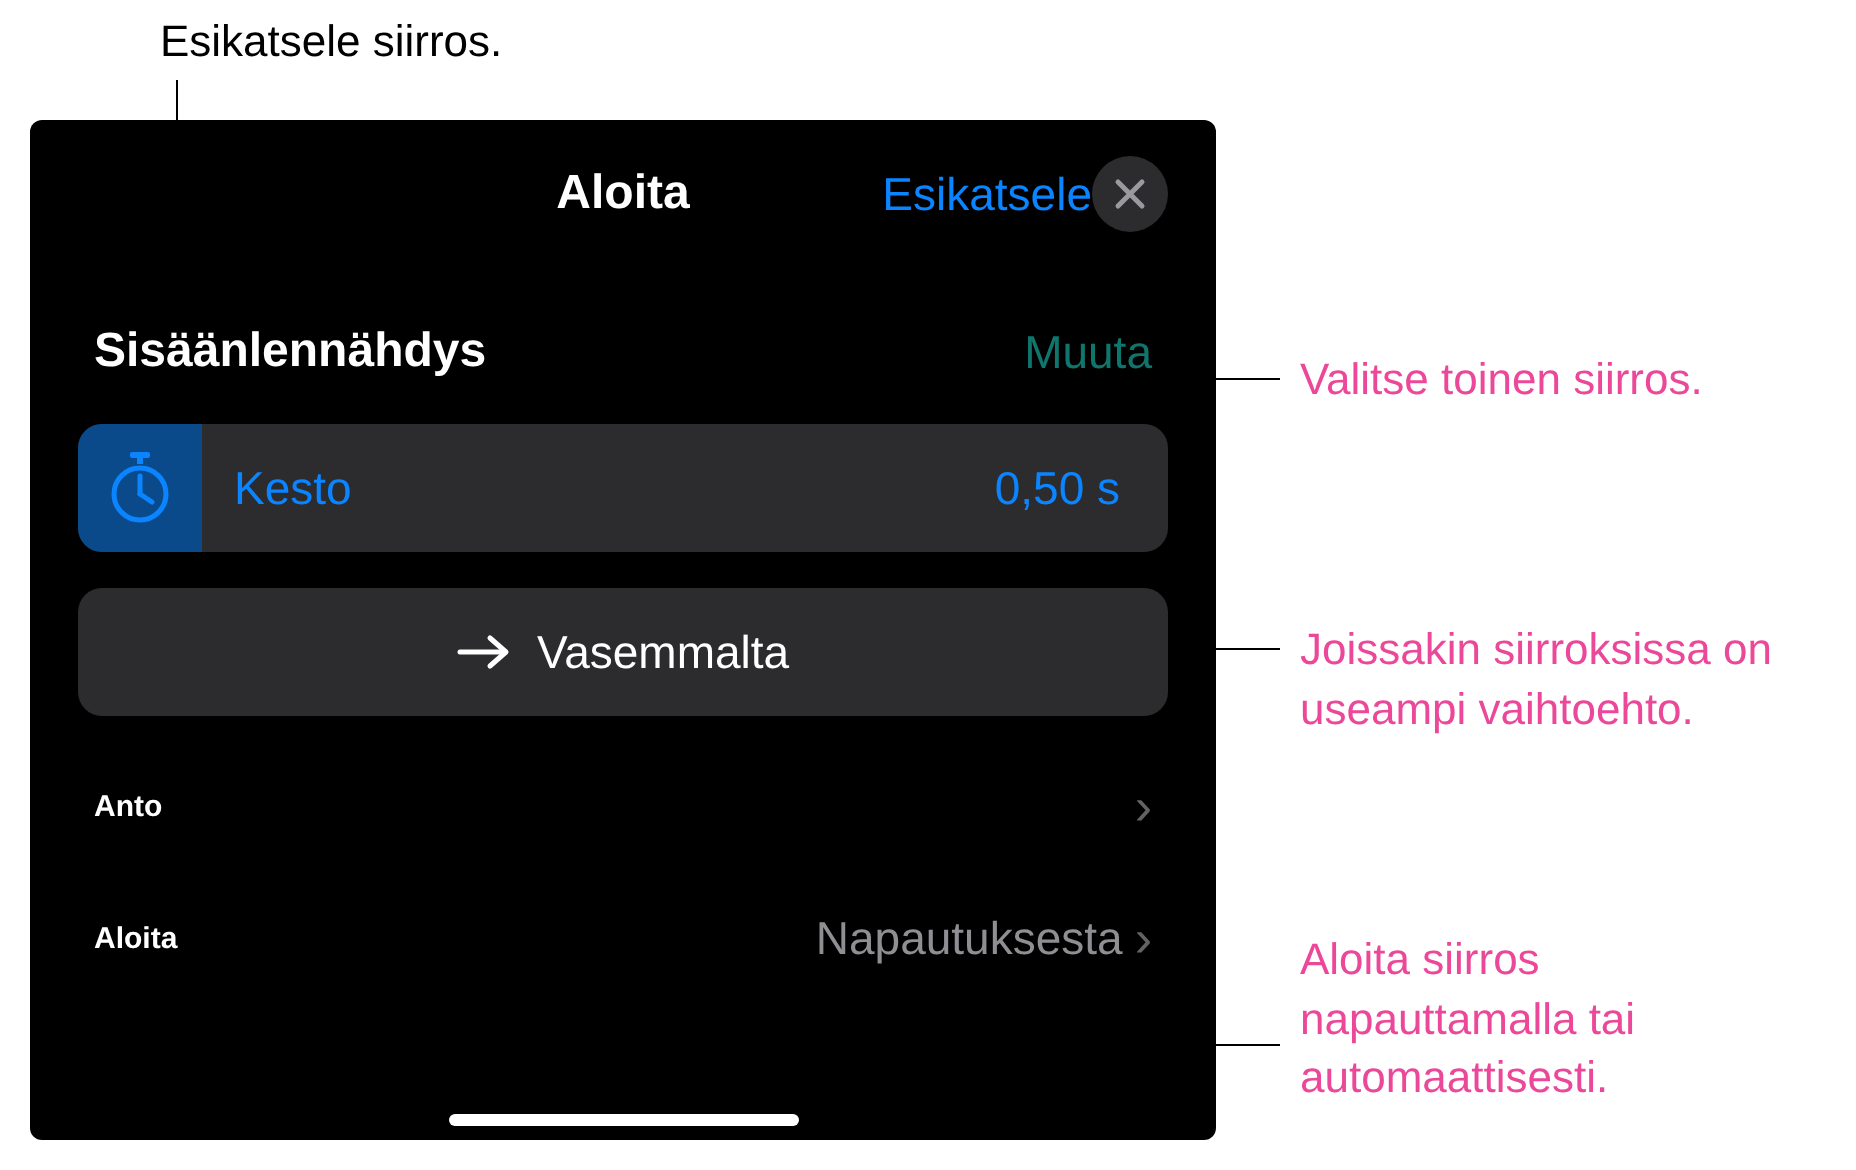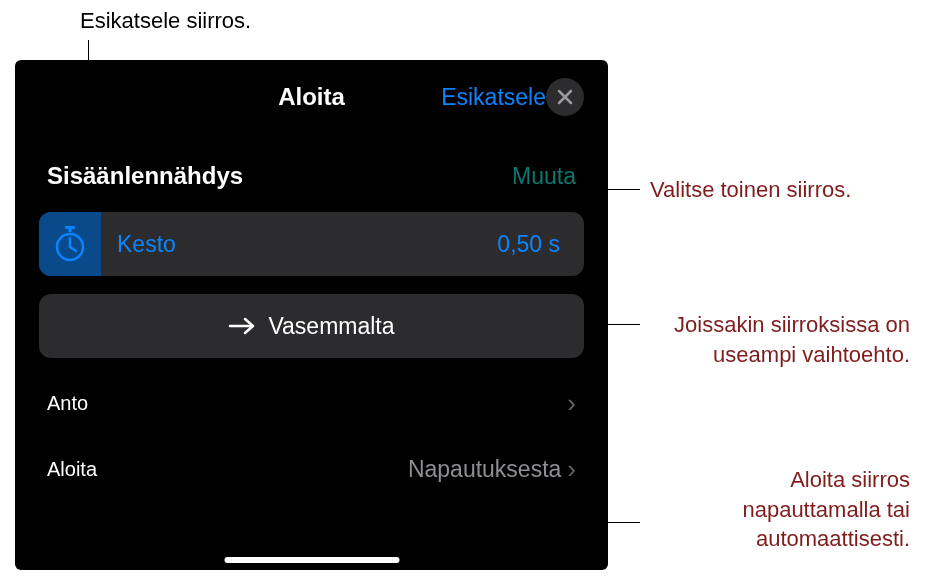--- a/index.html
+++ b/index.html
@@ -129,21 +129,22 @@
   .nav-row {
     display: flex;
     align-items: center;
     justify-content: space-between;
     padding: 0 32px;
     height: 62px;
     margin-top: 14px;
   }
   .nav-label {
     color: #fff;
-    font-size: 20px;
+    font-size: 15px;
+    font-weight: bold;
   }
   .nav-value {
     color: #8e8e93;
     font-size: 23px;
     display: flex;
     align-items: center;
     gap: 6px;
   }
   .chevron {
     color: #636366;
@@ -155,23 +156,22 @@
     left: 50%;
     transform: translateX(-50%);
     width: 175px;
     height: 6px;
     background: #fff;
     border-radius: 3px;
   }
   .callout-right {
     position: absolute;
     font-size: 22px;
-    color: #7f1d1d;
+    color: #ec4899;
     line-height: 1.35;
-    text-align: right;
   }
   .callout-line {
     position: absolute;
     height: 1px;
     background: #000;
   }
 </style>
 </head>
 <body>
 

